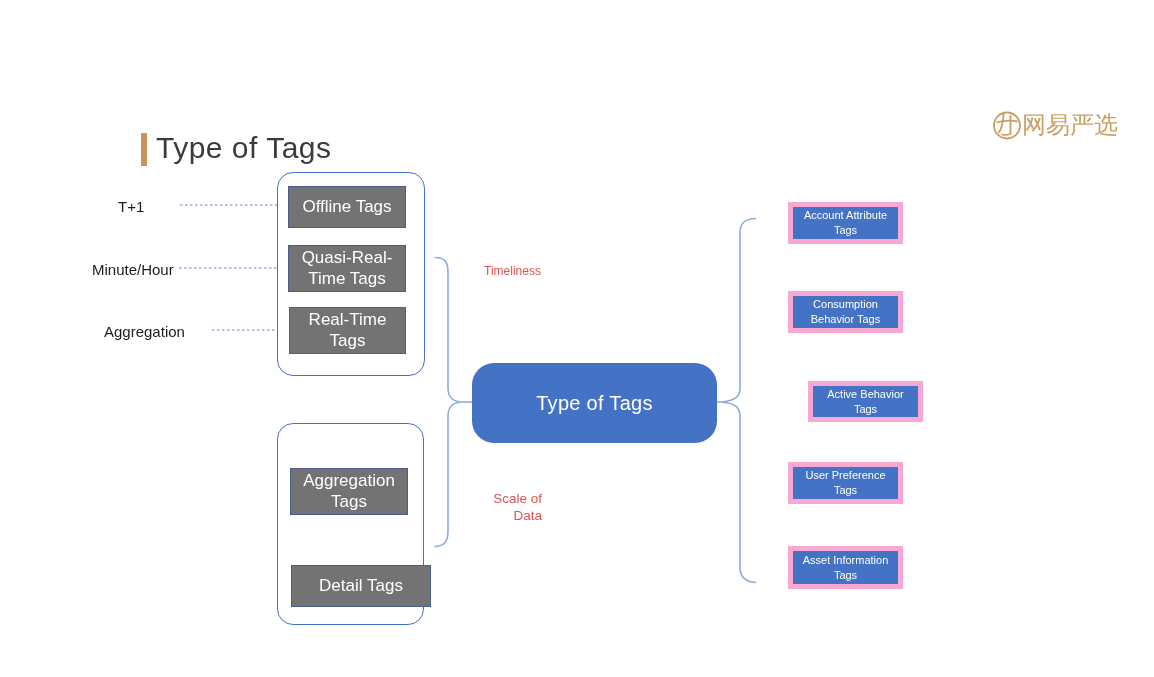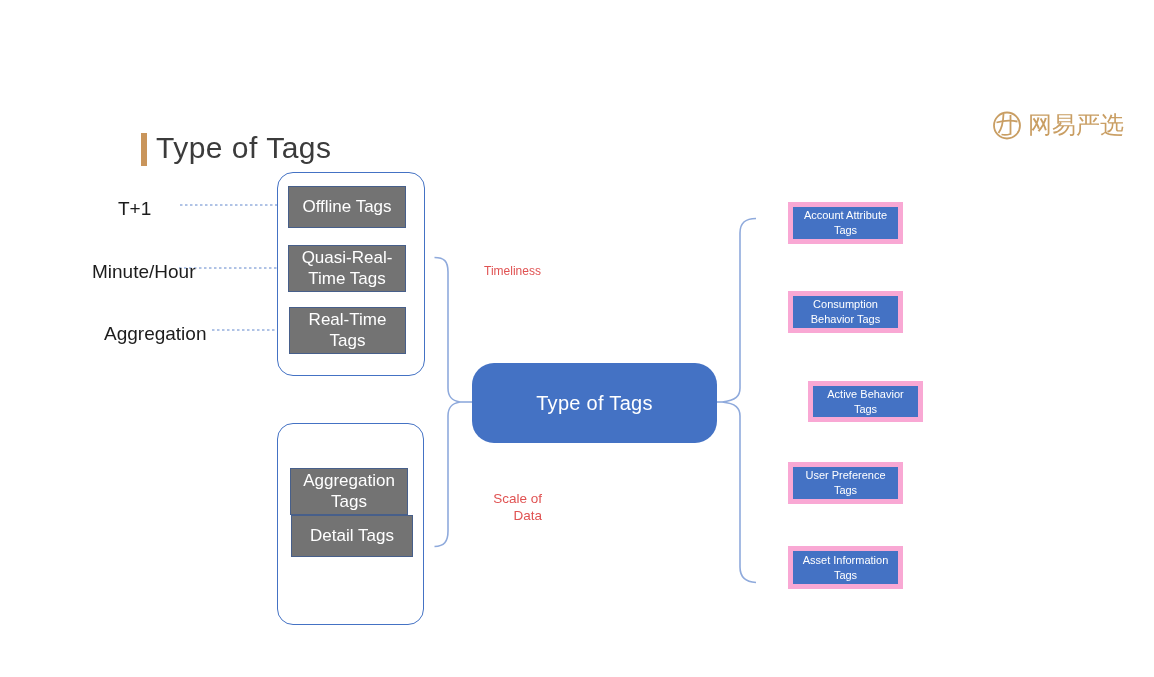--- a/index.html
+++ b/index.html
@@ -21,28 +21,28 @@
   .title-bar {
     left: 141px; top: 133px; width: 6px; height: 33px;
     background: #C9955B;
   }
   .page-title {
     left: 156px; top: 131px;
     font-size: 30px; color: #3B3B3B; letter-spacing: 0.5px;
     white-space: nowrap;
   }
   
-  .logo { left: 992px; top: 109px; display: flex; align-items: center; gap: 6px; }
+  .logo { left: 992px; top: 109px; display: flex; align-items: center; gap: 0; }
   .logo-text {
     font-size: 24px; color: #C99E63; white-space: nowrap;
     font-family: "Liberation Sans", "DejaVu Sans", sans-serif;
   }
   
   .time-label {
-    font-size: 19px; color: #1c1c1c; white-space: nowrap;
+    font-size: 15px; color: #1c1c1c; white-space: nowrap;
   }
   
   .group-container {
     border: 1.5px solid #4472C4; border-radius: 16px;
     background: #ffffff;
   }
   
   .tag-box {
     background: #737373; color: #ffffff;
     border: 1px solid rgba(47,85,151,0.65);
@@ -119,21 +119,21 @@
   <div class="abs time-label" style="left:92px; top:261px;">Minute/Hour</div>
   <div class="abs time-label" style="left:104px; top:323px;">Aggregation</div>
 
   <div class="abs group-container" style="left:277px; top:172px; width:148px; height:204px;"></div>
   <div class="abs tag-box" style="left:288px; top:186px; width:118px; height:42px;">Offline Tags</div>
   <div class="abs tag-box" style="left:288px; top:245px; width:118px; height:47px;">Quasi-Real-Time Tags</div>
   <div class="abs tag-box" style="left:289px; top:307px; width:117px; height:47px;">Real-Time Tags</div>
 
   <div class="abs group-container" style="left:277px; top:423px; width:147px; height:202px;"></div>
   <div class="abs tag-box" style="left:290px; top:468px; width:118px; height:47px;">Aggregation Tags</div>
-  <div class="abs tag-box" style="left:291px; top:515px; width:122px; height:42px;">Detail Tags</div>
+  <div class="abs tag-box" style="left:291px; top:565px; width:140px; height:42px;">Detail Tags</div>
 
   <div class="abs red-label label-timeliness">Timeliness</div>
   <div class="abs red-label label-scale">Scale of Data</div>
 
   <div class="abs center-node">Type of Tags</div>
 
   <div class="abs right-box" style="top:202px; height:42px;">Account Attribute Tags</div>
   <div class="abs right-box" style="top:291px; height:42px;">Consumption Behavior Tags</div>
   <div class="abs right-box" style="top:381px; height:41px;margin-left:20px;">Active Behavior Tags</div>
   <div class="abs right-box" style="top:462px; height:42px;">User Preference Tags</div>

